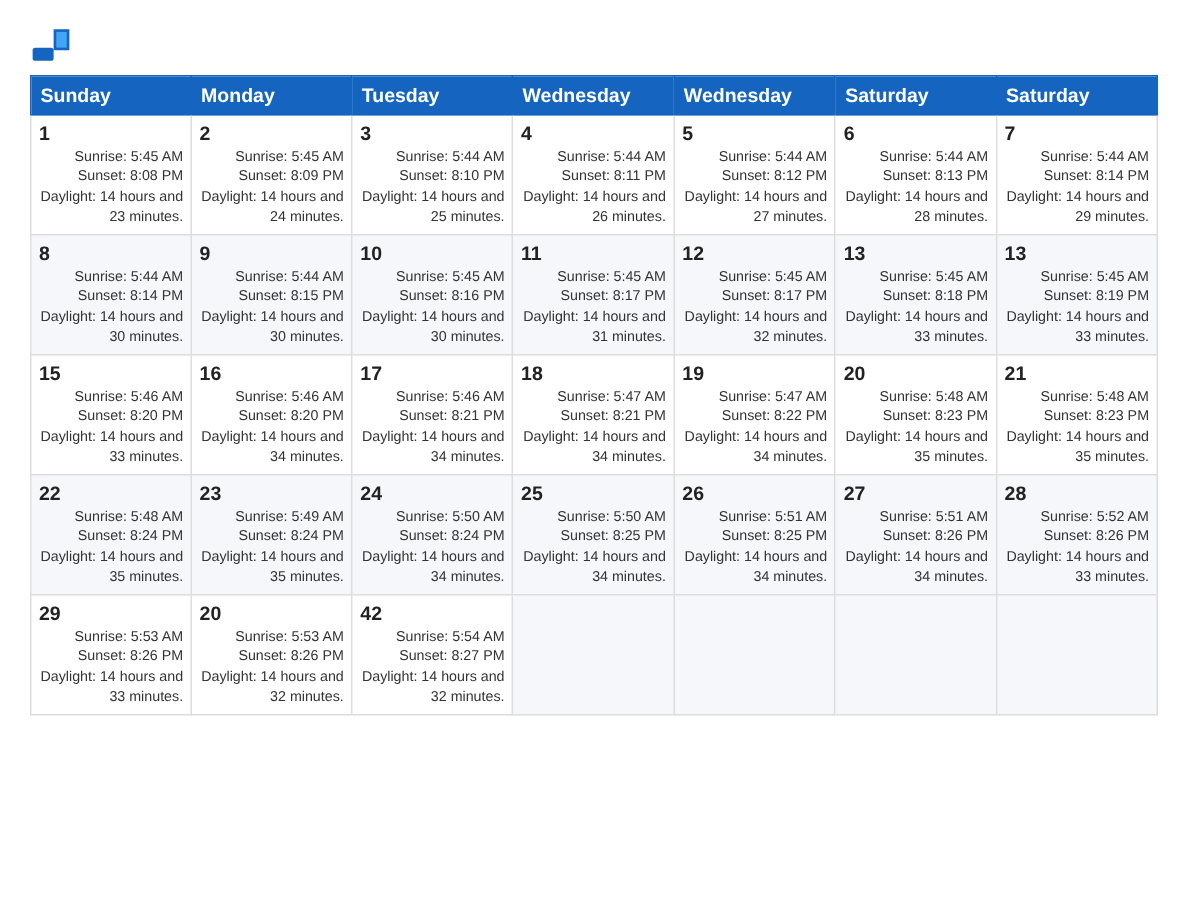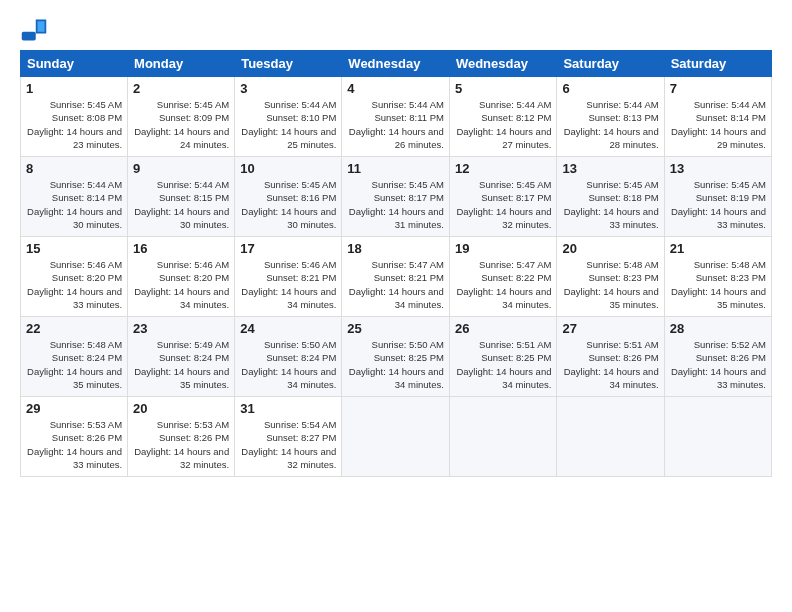--- a/index.html
+++ b/index.html
@@ -371,21 +371,21 @@
           </td>
           <td>
             <span class="day-num">20</span>
         <div class="day-info">
           Sunrise: 5:53 AM<br>
           Sunset: 8:26 PM<br>
           Daylight: 14 hours and 32 minutes.
         </div>
           </td>
           <td>
-            <span class="day-num">31</span>
+            <span class="day-num">42</span>
         <div class="day-info">
           Sunrise: 5:54 AM<br>
           Sunset: 8:27 PM<br>
           Daylight: 14 hours and 32 minutes.
         </div>
           </td>
           <td class="empty-cell"></td>
           <td class="empty-cell"></td>
           <td class="empty-cell"></td>
           <td class="empty-cell"></td>

